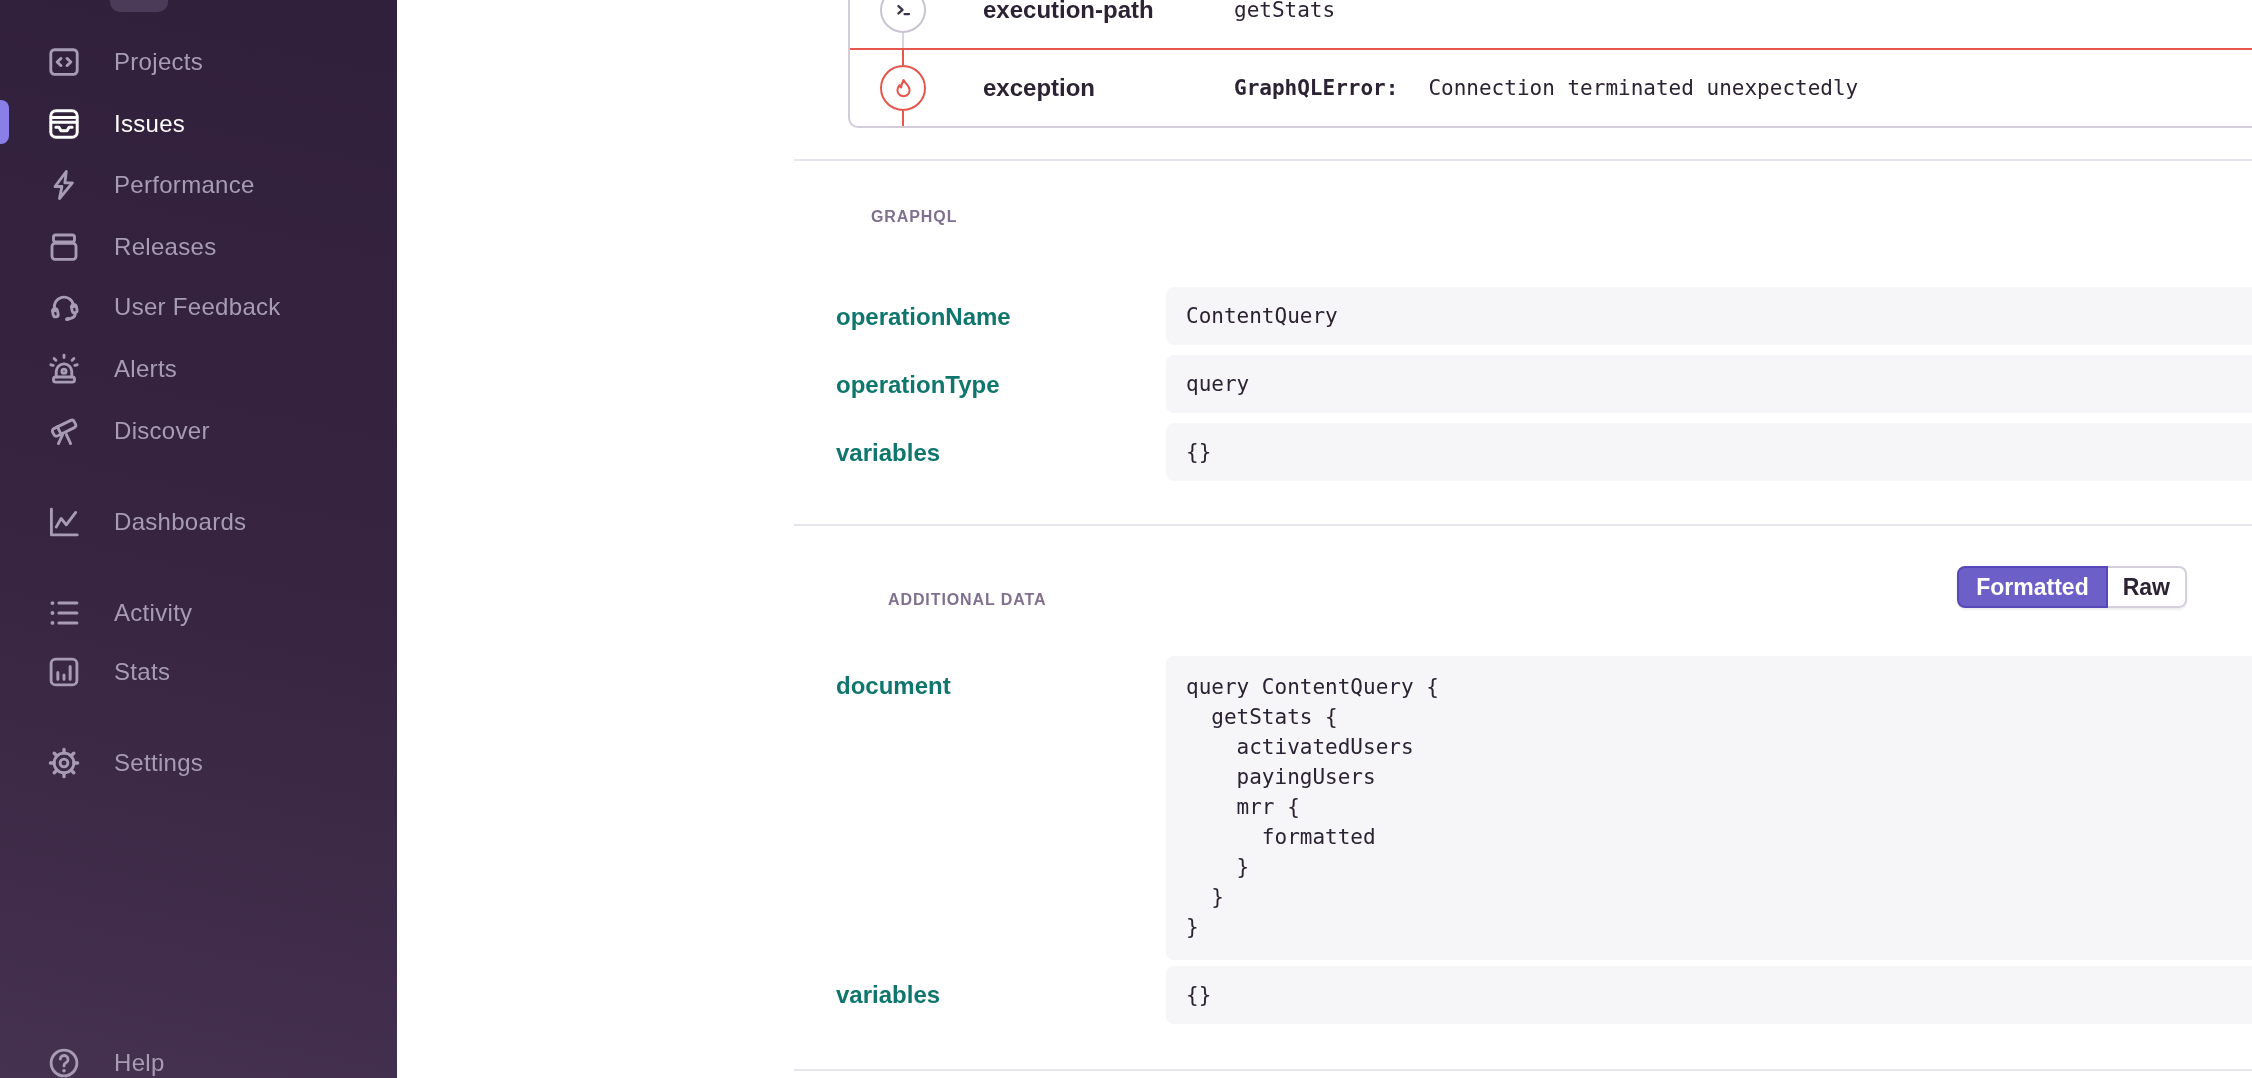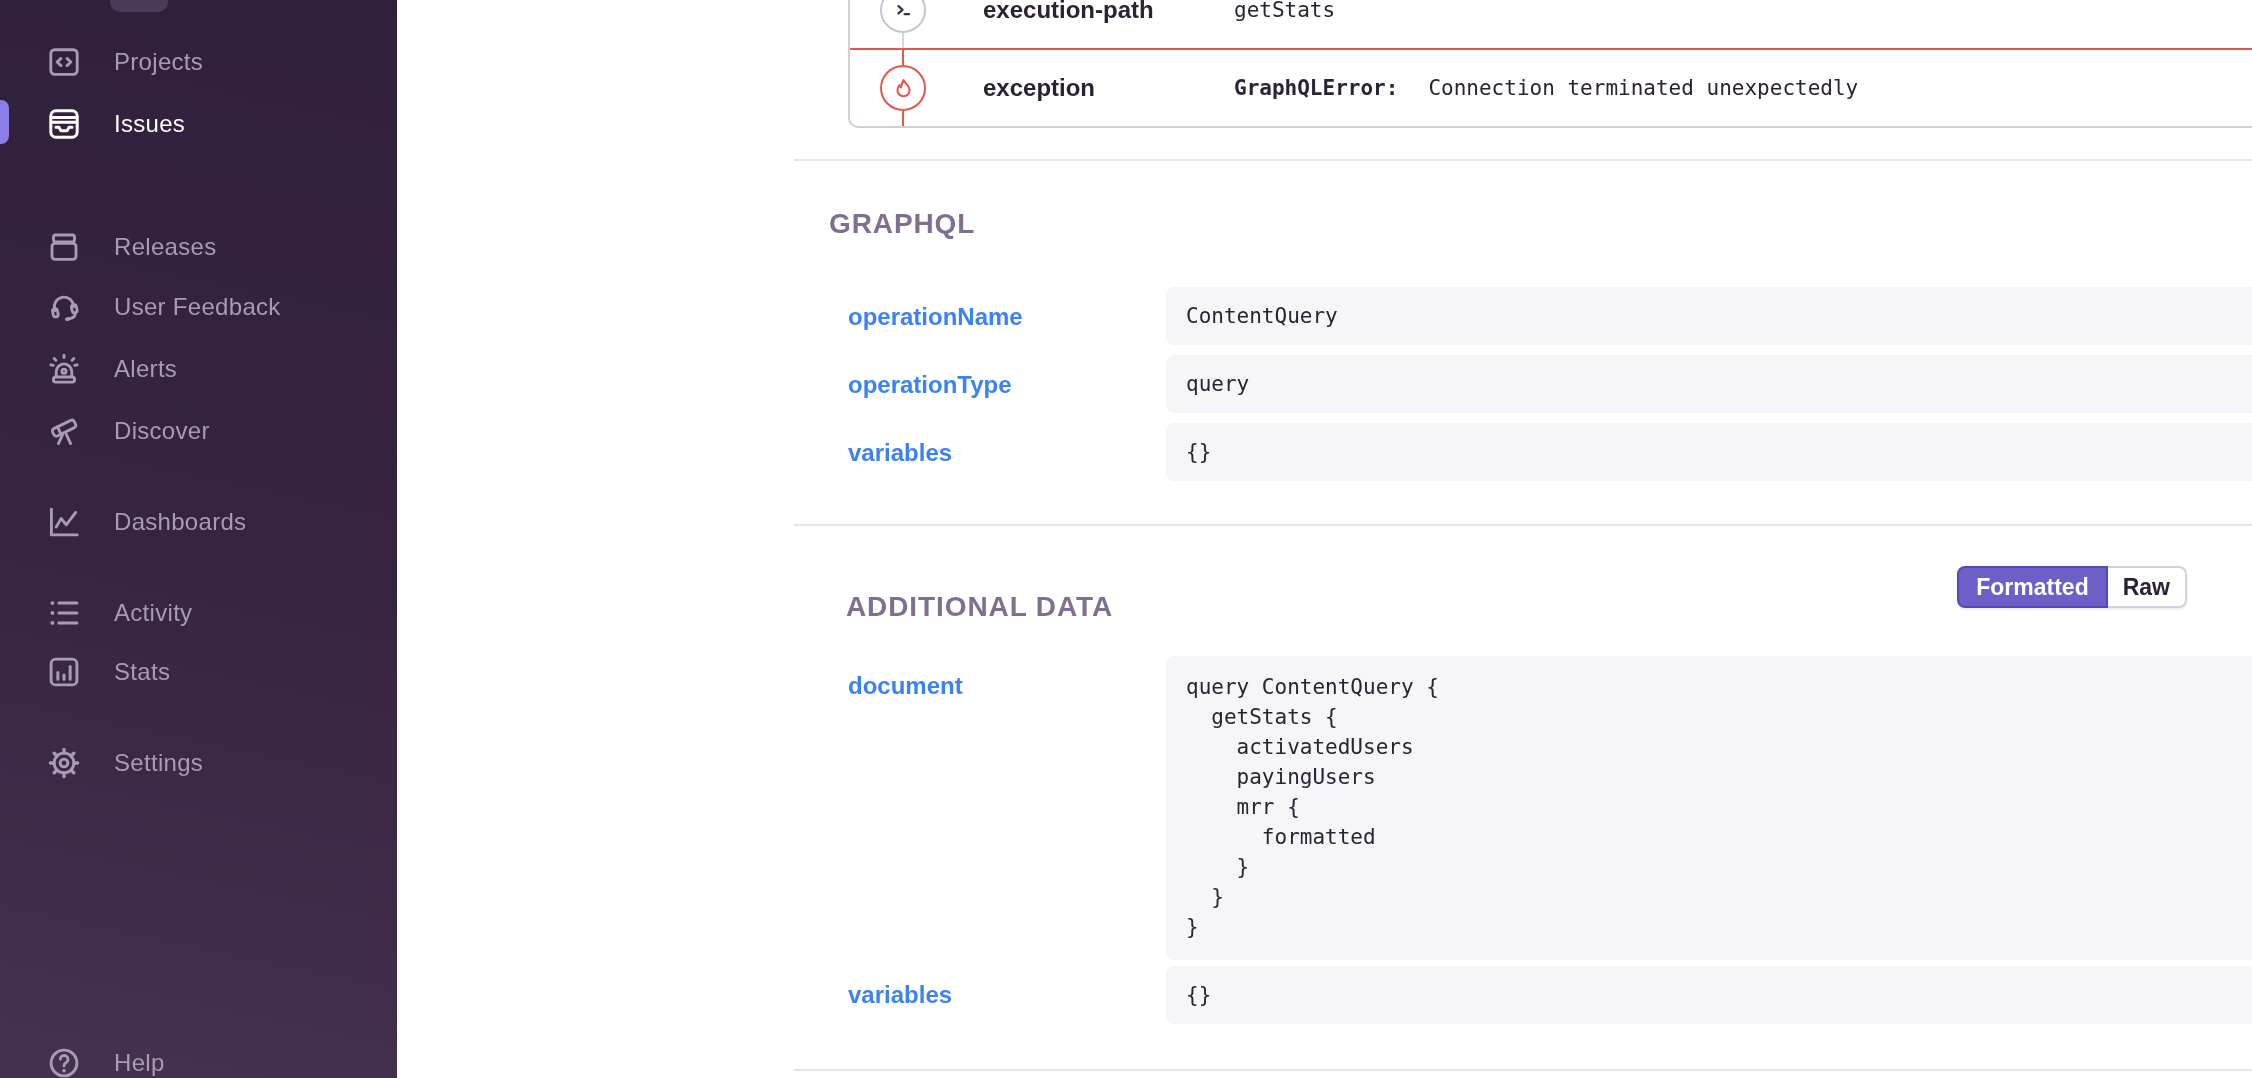--- a/index.html
+++ b/index.html
@@ -46,23 +46,23 @@
   .bc-circle{position:absolute;left:30px;top:50%;transform:translateY(-50%);width:46px;height:46px;
     border-radius:50%;background:#fff;box-sizing:border-box;display:flex;align-items:center;justify-content:center;z-index:2;}
   .circle-gray{border:2px solid #c9c3d2;color:#3a3248;}
   .circle-red{border:2px solid var(--error);color:var(--error);}
   .bc-cat{position:absolute;left:133px;top:50%;transform:translateY(-50%);font-weight:700;font-size:24px;color:var(--text-dark);white-space:nowrap;}
   .mono{font-family:"DejaVu Sans Mono","Liberation Mono",monospace;}
   .bc-msg{position:absolute;left:384px;top:50%;transform:translateY(-50%);font-size:21px;color:var(--text-dark);white-space:nowrap;}
   .bc-msg b{font-weight:700;margin-right:30px;}
 
   
-  .sec-h{position:absolute;left:432px;font-weight:700;font-size:28px;letter-spacing:.9px;
+  .sec-h{position:absolute;left:474px;font-weight:700;font-size:16px;letter-spacing:.9px;
     color:var(--heading-color);white-space:nowrap;}
-  .kv-k{position:absolute;left:451px;font-weight:700;font-size:24px;color:#3b82f6;white-space:nowrap;}
+  .kv-k{position:absolute;left:439px;font-weight:700;font-size:24px;color:#0f766e;white-space:nowrap;}
   .kv-v{position:absolute;left:769px;width:1418px;box-sizing:border-box;background:var(--value-box-bg);
     border-radius:8px;font-size:21px;color:var(--text-dark);}
   .kv-line{height:58px;line-height:58px;padding:0 20px;white-space:nowrap;overflow:hidden;}
   .kv-pre{height:304px;padding:16px 20px;margin:0;white-space:pre;line-height:30px;font-size:21px;color:var(--text-dark);}
 
   
   .toggle{position:absolute;top:566px;right:65px;height:42px;display:flex;font-weight:700;font-size:23px;
     border-radius:8px;box-shadow:0 2px 2px rgba(40,30,60,.08);}
   .tg-seg{display:flex;align-items:center;box-sizing:border-box;height:42px;cursor:pointer;white-space:nowrap;}
   .tg-on{padding:0 17px;background:var(--accent);color:#fff;border:2px solid #5648b8;border-radius:8px 0 0 8px;}
@@ -91,20 +91,28 @@
       <span class="sb-icon">
         <svg class="ic" width="36" height="36" viewBox="0 0 24 24" style="stroke-width:2">
             <rect x="3.2" y="3.2" width="17.6" height="17.6" rx="3.4"></rect>
             <path d="M3.5 7.6h17M3.5 10.9h17"></path>
             <path d="M6.6 14.2h2l1.4 2.3h4l1.4-2.3h2"></path>
           </svg>
       </span>
       <span class="sb-label">Issues</span>
     </div>
 
+    <div class="sb-item" style="top:154px">
+      <span class="sb-icon">
+        <svg class="ic" width="36" height="36" viewBox="0 0 24 24">
+            <path d="M13.5 3 6 13h4.6L9 21l8.6-10.4h-5z"></path>
+          </svg>
+      </span>
+      <span class="sb-label">Performance</span>
+    </div>
 
     <div class="sb-item" style="top:216px">
       <span class="sb-icon">
         <svg class="ic" width="36" height="36" viewBox="0 0 24 24">
             <rect x="5" y="4" width="14" height="4.6" rx="1.4"></rect>
             <rect x="4" y="9.6" width="16" height="10.6" rx="2"></rect>
           </svg>
       </span>
       <span class="sb-label">Releases</span>
     </div>

